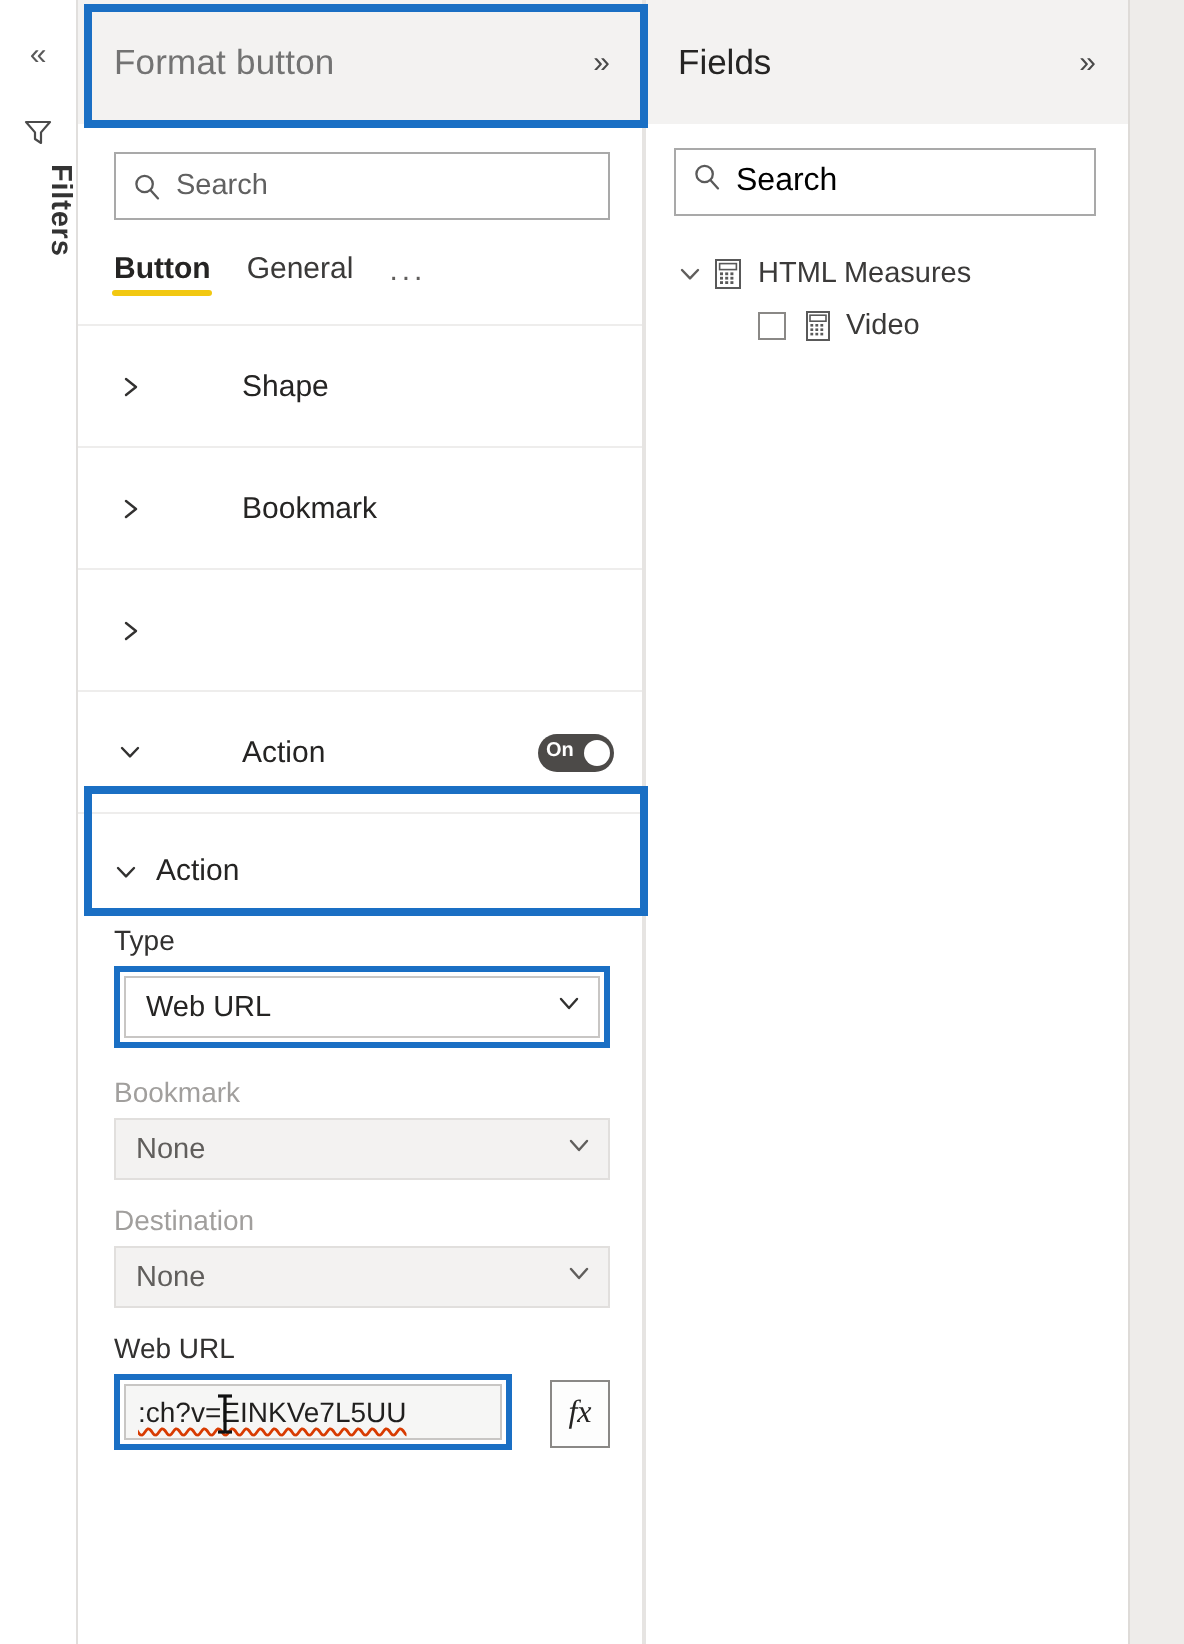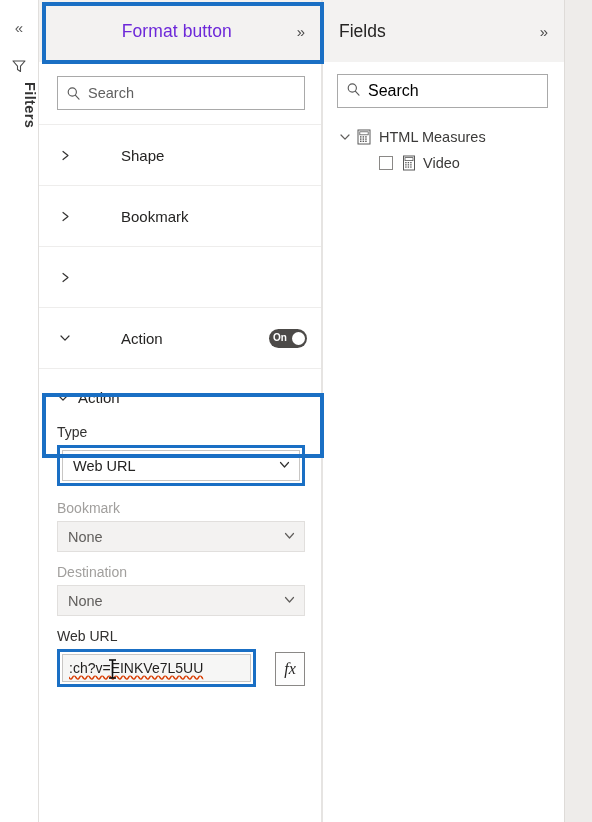--- a/index.html
+++ b/index.html
@@ -75,24 +75,23 @@
   .panel-header {
     height: 62px;
     display: flex;
     align-items: center;
     padding: 0 16px 0 18px;
     background: #f3f2f1;
     box-sizing: border-box;
   }
   .panel-header .title {
     font-size: 17.5px;
-    color: #6d28d9;
+    color: #737373;
     flex: 1;
     letter-spacing: 0.1px;
-    text-align: center;
   }
   .chev-double {
     font-size: 15px;
     color: #4a4a4a;
     cursor: pointer;
     line-height: 1;
   }
 
   .searchbox {
     margin: 14px 16px 0 18px;
@@ -404,20 +403,31 @@
     <div class="searchbox">
       <span class="mag">
         <svg width="15" height="15" viewBox="0 0 15 15">
           <circle cx="6.3" cy="6.0" r="4.1" fill="none" stroke="#5a5a5a" stroke-width="1.15"></circle>
           <line x1="9.3" y1="9.1" x2="13" y2="13.2" stroke="#5a5a5a" stroke-width="1.15" stroke-linecap="round"></line>
         </svg>
       </span>
       <span class="ph">Search</span>
     </div>
 
+    <div class="tabs">
+      <div class="tab active">
+        <span>Button</span>
+      </div>
+      <div class="tab">
+        <span>General</span>
+      </div>
+      <div class="tab more">
+        <span>...</span>
+      </div>
+    </div>
 
     <div class="acc-list">
 
       <div class="acc-row">
         <span class="chev">
           <svg width="11" height="11" viewBox="0 0 11 11">
             <polyline points="3,1.5 8,5.5 3,9.5" fill="none" stroke="#323130" stroke-width="1.2" stroke-linecap="round" stroke-linejoin="round"></polyline>
           </svg>
         </span>
         <span class="lbl">Shape</span>

